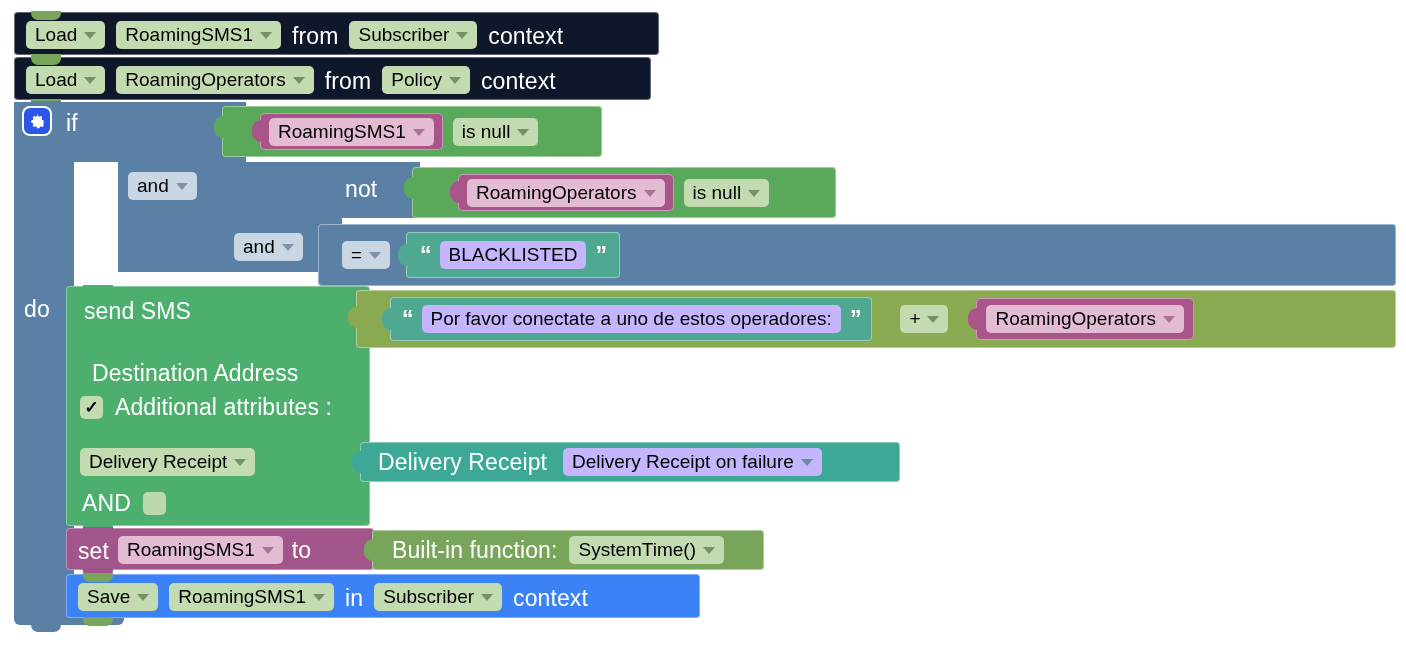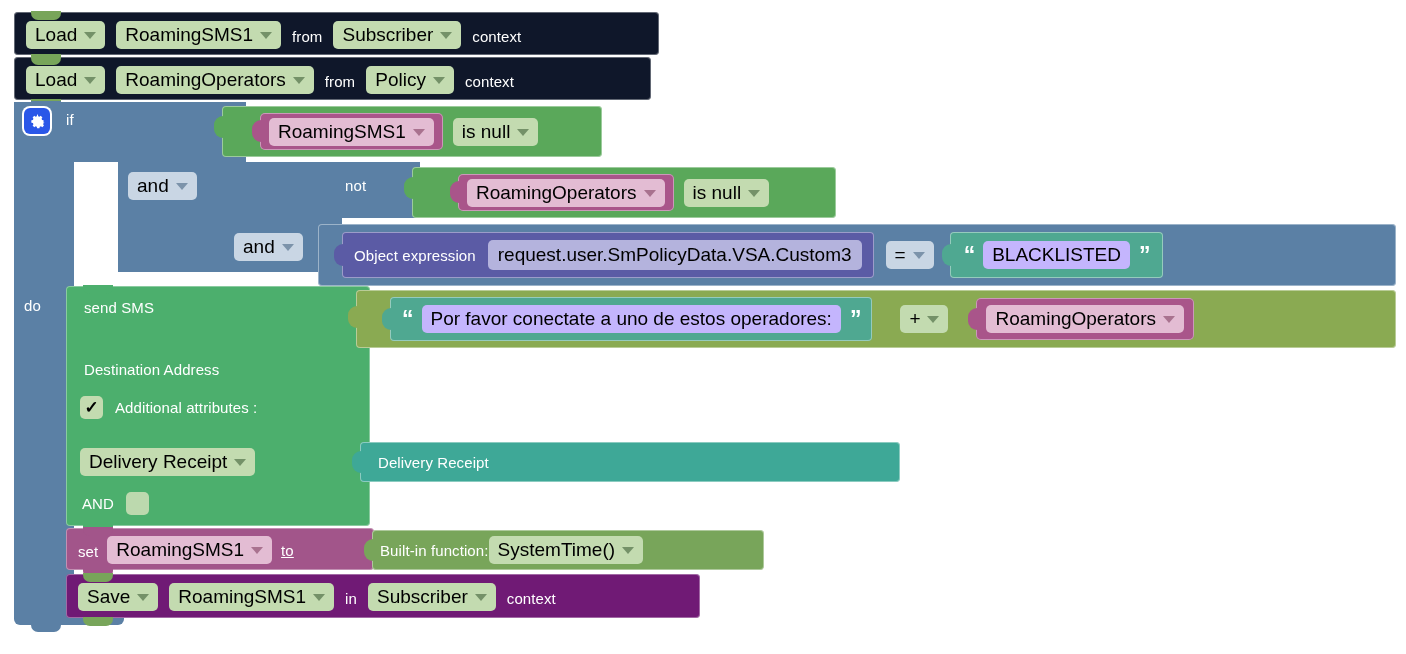--- a/index.html
+++ b/index.html
@@ -12,21 +12,21 @@
     width:1406px;
     height:654px;
     overflow:hidden;
     background:#ffffff;
   }
 
   
   .blk{position:absolute;box-sizing:border-box;}
   .lbl{
     color:#ffffff;
-    font-size:15px;
+    font-size:23px;
     line-height:1;
     white-space:nowrap;
     letter-spacing:.1px;
   }
 
   
   .field{
     display:inline-flex;
     align-items:center;
     gap:7px;
@@ -54,21 +54,21 @@
   .caret.t{border-top-color:rgba(70,130,120,.75);}
   .caret.p{border-top-color:rgba(150,90,120,.75);}
   .caret.b{border-top-color:rgba(110,135,160,.85);}
 
   
   .stmt{
     border-radius:4px;
     box-shadow:inset 0 0 0 1px rgba(255,255,255,.35);
   }
   .g-load{background:#0f172a;}
-  .g-save{background:#701a75;}
+  .g-save{background:#3b82f6;}
   .g-sms{background:#4caf6d;}
   .p-set{background:#a2558a;}
   .c-if{background:#5b80a5;}
 
   
   .notch-top{
     position:absolute;
     top:-1px;left:17px;
     width:30px;height:9px;
     background:inherit;
@@ -249,27 +249,20 @@
   </div>
 
   <span class="field blue" style="position:absolute;left:234px;top:233px;">
     <span>and</span>
     <i class="caret b"></i>
   </span>
 
   <div class="blk val" style="left:318px;top:224px;width:1078px;height:62px;background:#5b80a5;border-radius:4px;">
     <div class="row" style="margin-left:24px;gap:12px;align-items:center;">
 
-      <span class="blk val v-purple" style="position:relative;left:0;top:0;height:46px;border-radius:4px;padding:0 12px;gap:12px;">
-        <span class="tab" style="background:#5b5ba5;top:12px;"></span>
-        <span class="lbl">Object expression</span>
-        <span class="field purplef" style="padding:5px 10px 6px 10px;">
-          <span>request.user.SmPolicyData.VSA.Custom3</span>
-        </span>
-      </span>
 
       <span class="field blue">
         <span>=</span>
         <i class="caret b"></i>
       </span>
 
       <span class="blk val v-seagreen" style="position:relative;left:0;top:0;height:46px;border-radius:4px;padding:0 14px;gap:9px;margin-left:4px;">
         <span class="tab" style="background:#4fa891;top:12px;"></span>
         <span class="quote">“</span>
         <span class="field teal">
@@ -281,21 +274,21 @@
   </div>
 
   <span class="lbl" style="position:absolute;left:24px;top:298px;">do</span>
 
   <div class="blk stmt g-sms" style="left:66px;top:286px;width:304px;height:240px;border-radius:4px;">
     <div class="notch-top" style="background:#4caf6d;"></div>
     <div class="notch-bot" style="background:#4caf6d;"></div>
 
     <span class="lbl" style="position:absolute;left:18px;top:14px;">send SMS</span>
 
-    <span class="lbl" style="position:absolute;left:18px;top:76px;">Destination Address</span>
+    <span class="lbl" style="position:absolute;left:26px;top:76px;">Destination Address</span>
 
     <div class="row" style="position:absolute;left:14px;top:110px;gap:12px;">
       <span class="cbox">
         <span>✓</span>
       </span>
       <span class="lbl">Additional attributes :</span>
     </div>
 
     <span class="field green" style="position:absolute;left:14px;top:162px;">
       <span>Delivery Receipt</span>
@@ -334,39 +327,43 @@
         </span>
       </span>
     </div>
   </div>
 
 
   <div class="blk val v-teal" style="left:360px;top:442px;width:540px;height:40px;border-radius:4px;background:#3ea897;">
     <div class="tab" style="background:#3ea897;top:9px;"></div>
     <div class="row" style="margin-left:18px;gap:16px;">
       <span class="lbl">Delivery Receipt</span>
+      <span class="field teal">
+        <span>Delivery Receipt on failure</span>
+        <i class="caret t"></i>
+      </span>
     </div>
   </div>
 
   <div class="blk stmt p-set" style="left:66px;top:528px;width:308px;height:42px;border-radius:4px;">
     <div class="notch-top" style="background:#a2558a;"></div>
     <div class="notch-bot" style="background:#a2558a;"></div>
     <div class="row" style="position:absolute;left:12px;top:8px;gap:9px;">
       <span class="lbl" style="margin-top:2px;">set</span>
       <span class="field pinkf">
         <span>RoamingSMS1</span>
         <i class="caret p"></i>
       </span>
-      <span class="lbl" style="margin-top:0;text-decoration:underline;">to</span>
+      <span class="lbl" style="margin-top:0;">to</span>
     </div>
   </div>
 
   <div class="blk val v-olive" style="left:372px;top:530px;width:392px;height:40px;border-radius:4px;background:#78a55a;">
     <div class="tab" style="background:#78a55a;top:9px;"></div>
-    <div class="row" style="margin-left:8px;gap:0;text-align:right;">
+    <div class="row" style="margin-left:20px;gap:12px;text-align:right;">
       <span class="lbl">Built-in function:</span>
       <span class="field green">
         <span>SystemTime()</span>
         <i class="caret"></i>
       </span>
     </div>
   </div>
 
   <div class="blk stmt g-save" style="left:66px;top:574px;width:634px;height:44px;border-radius:4px;">
     <div class="notch-top" style="background:#78a55a;"></div>

